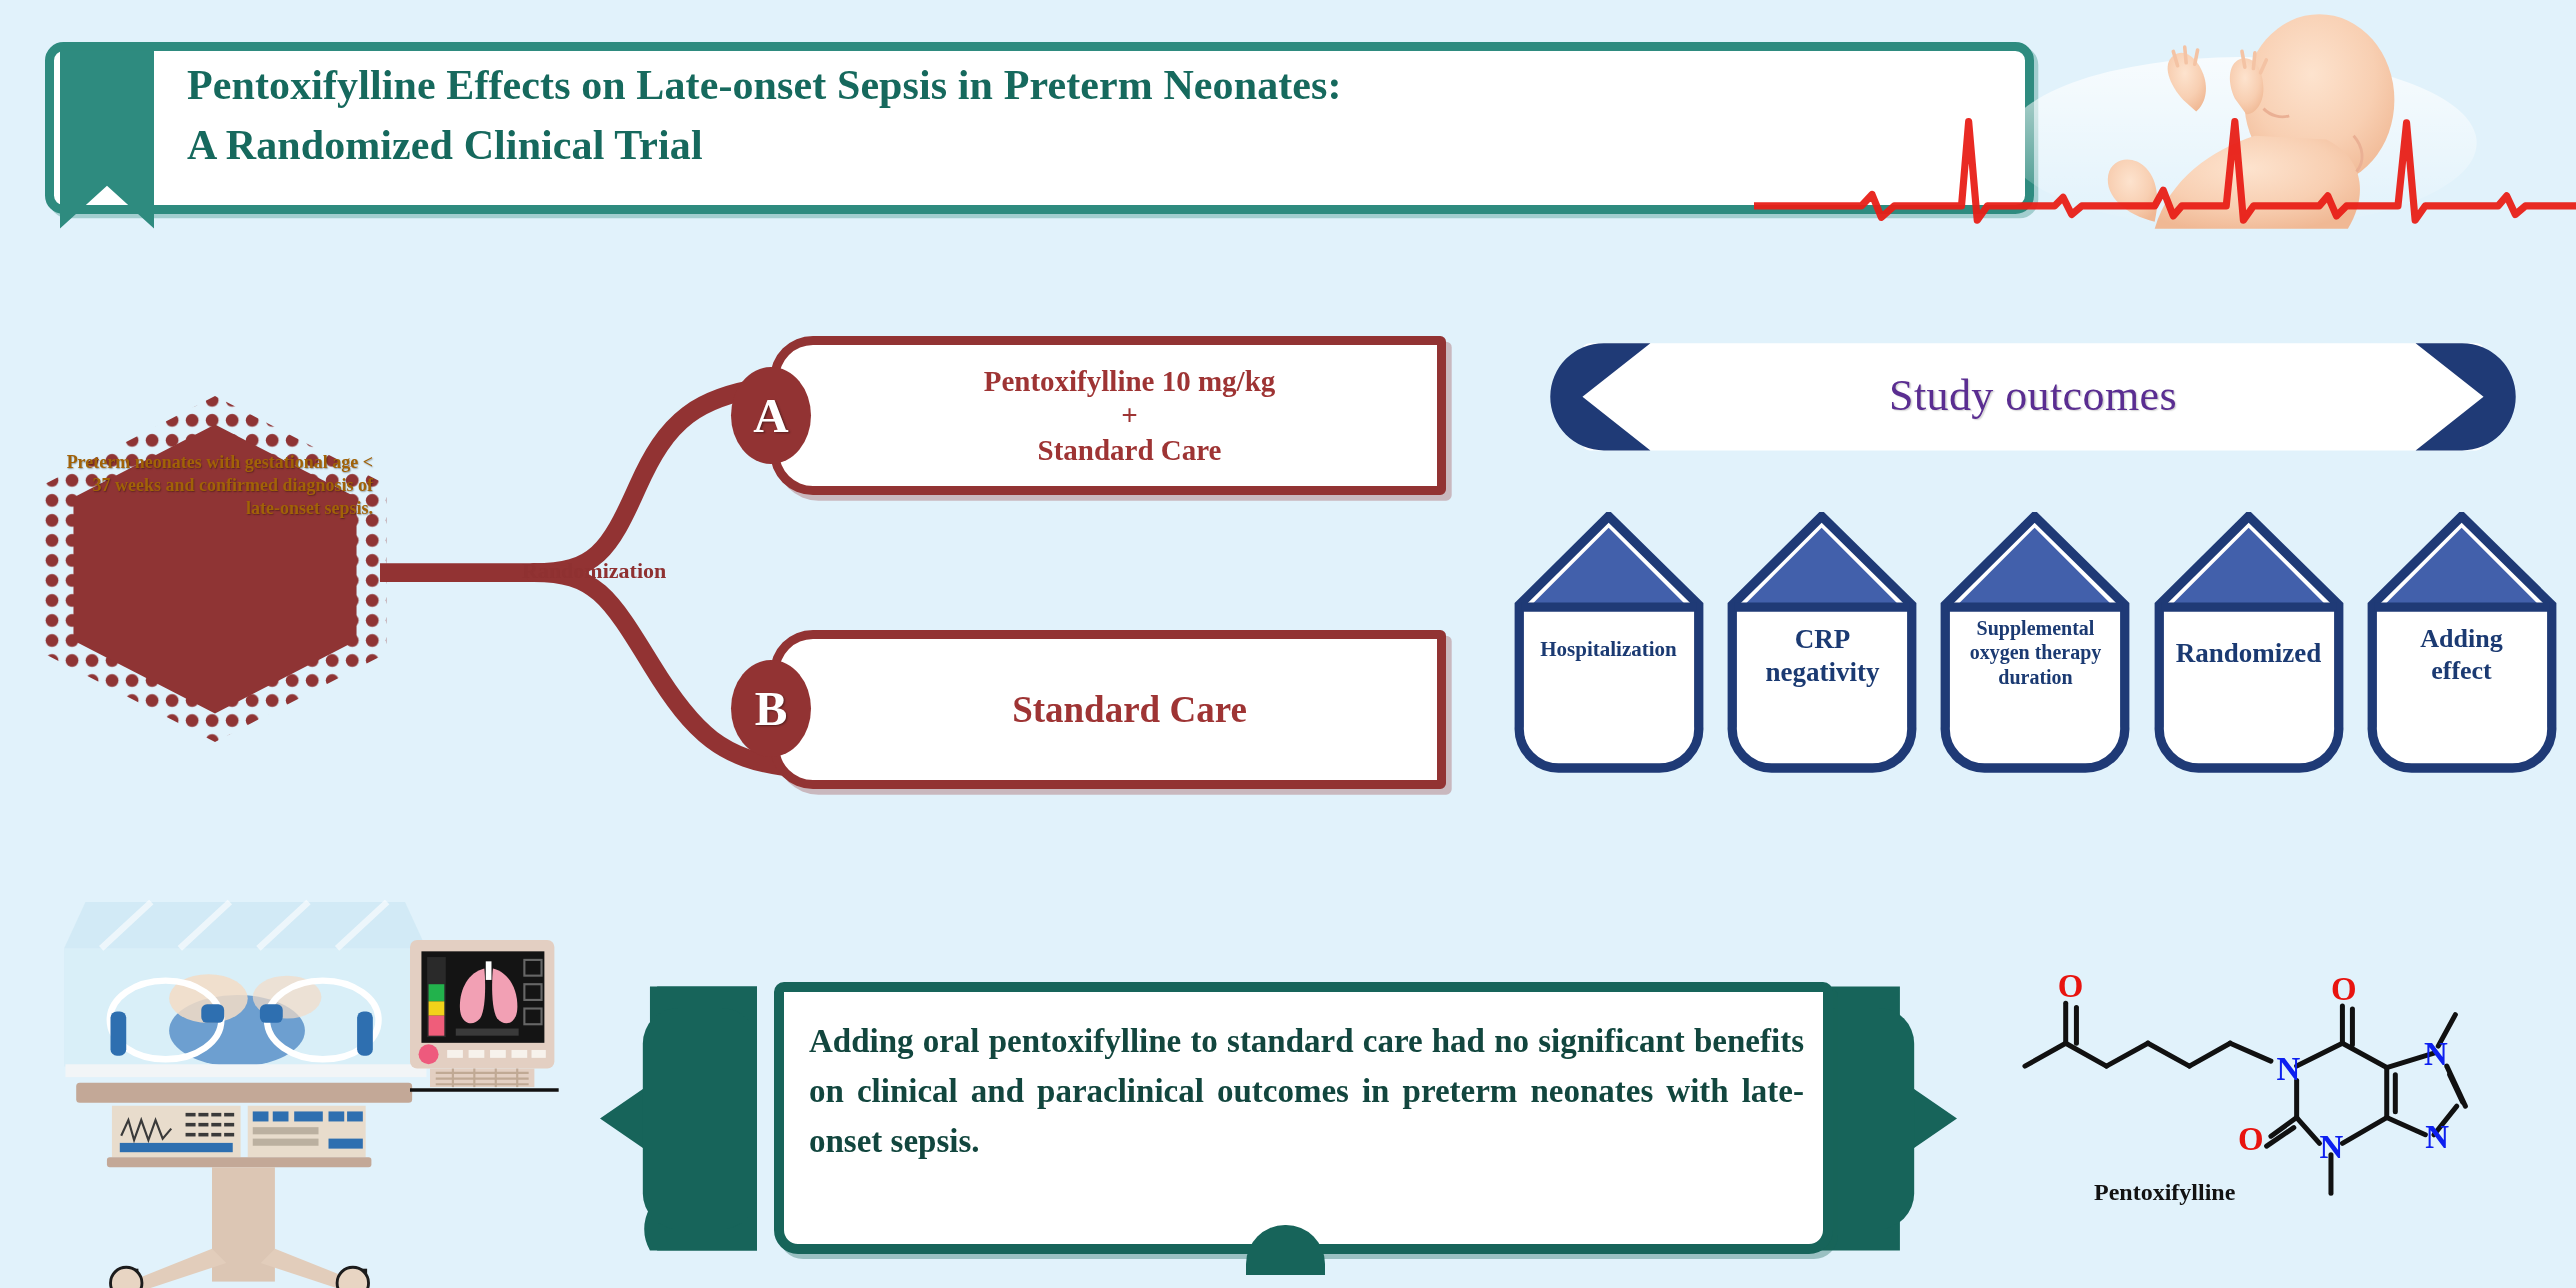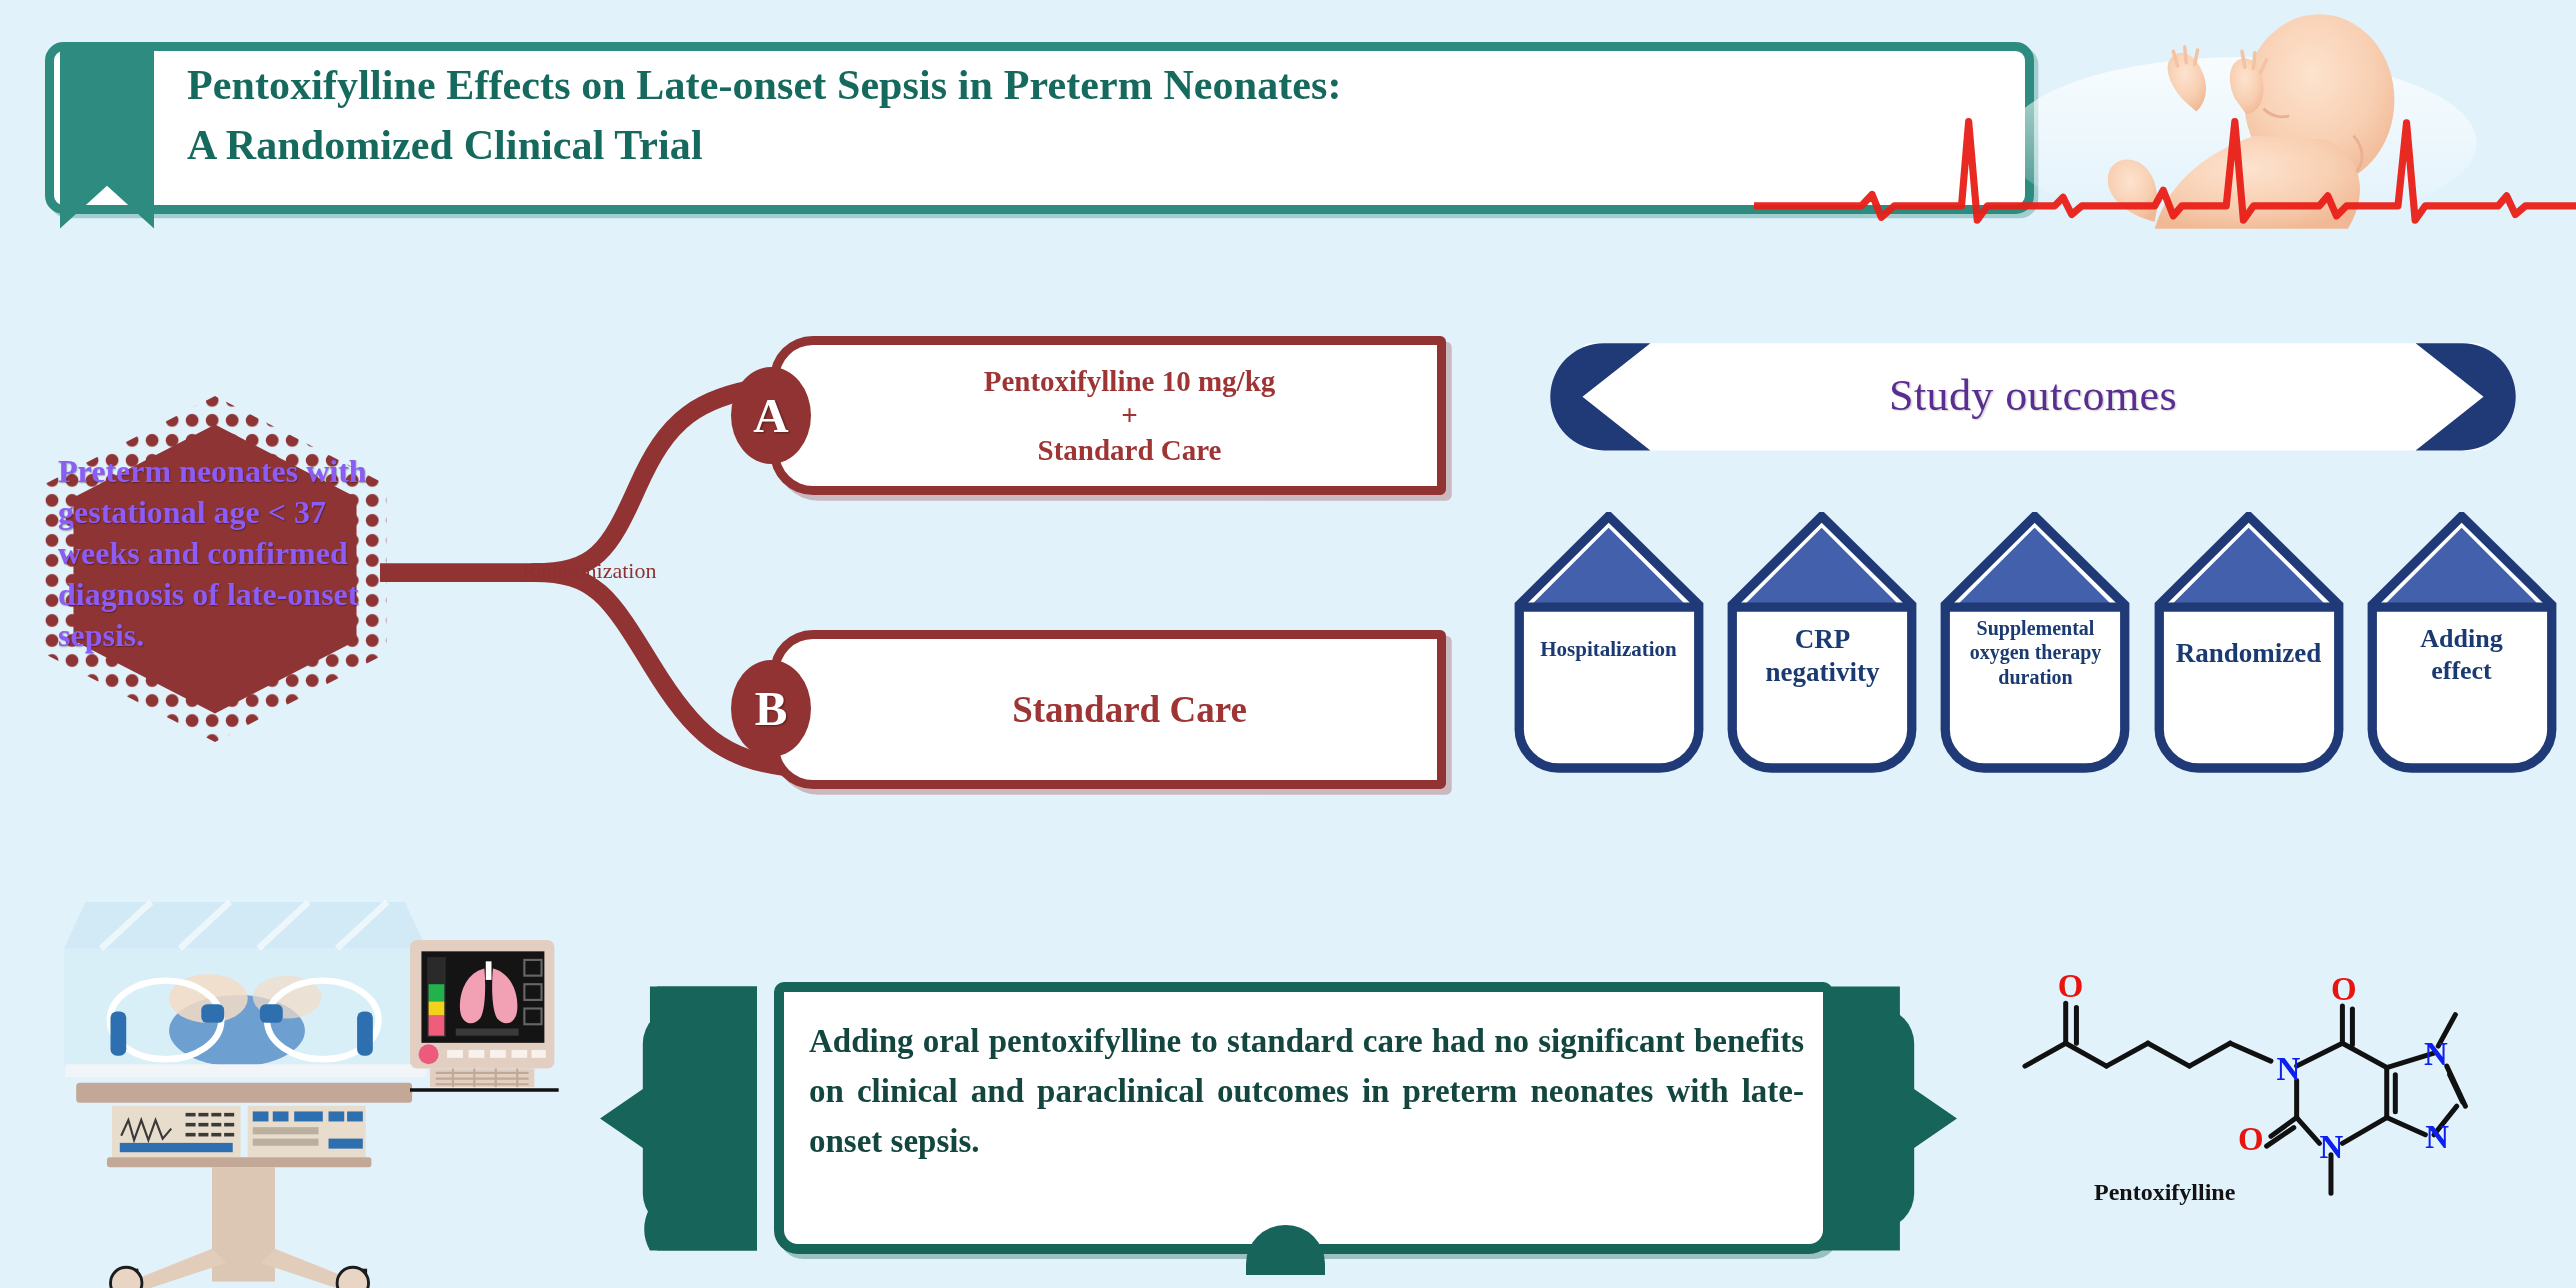--- a/index.html
+++ b/index.html
@@ -31,31 +31,31 @@
     position:absolute; left:52px; top:50px; width:94px; height:179px;
   }
 
   
   .baby-wrap{position:absolute; left:1746px; top:14.3px; width:830px; height:215px;}
 
   
   .hex-wrap{position:absolute; left:14.3px; top:390px; width:386px; height:358px;}
   .hex-label{
     position:absolute; left:50px; top:451px; width:315px;
-    color:#8b5cf6; text-align:left;
-    font-size:32px; font-weight:bold; line-height:1.28;
+    color:#a16207; text-align:right;
+    font-size:18px; font-weight:bold; line-height:1.28;
     text-shadow:0.7px 0.7px 1.4px rgba(0,0,0,.35);
     pointer-events:none;
   }
 
   
   .tree{position:absolute; left:372px; top:315px; width:1145px; height:501px;}
   .rand-label{
     position:absolute; left:514px; top:558px;
-    color:#8f3131; font-size:22px; font-weight:normal;
+    color:#8f3131; font-size:22px; font-weight:bold;
   }
 
   
   .arm{
     position:absolute; background:#ffffff;
     border:9.3px solid #923333;
     box-sizing:border-box;
     box-shadow:5.7px 5.7px 0 rgba(146,51,51,.3);
   }
   .arm-a{ left:762px; top:336px; width:676px; height:159px;

